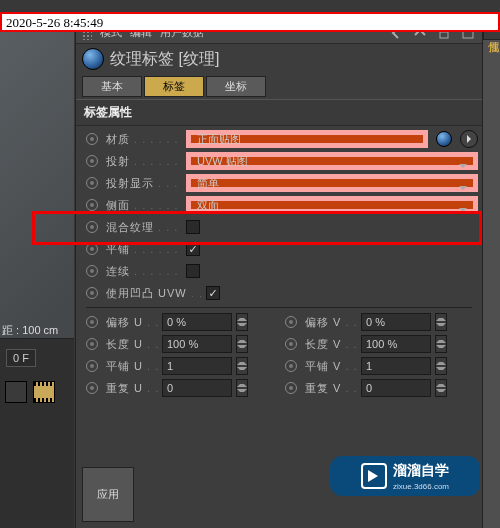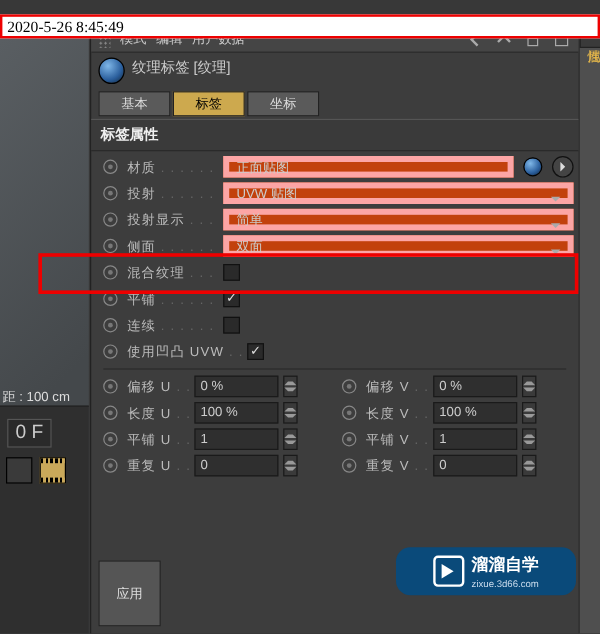--- a/index.html
+++ b/index.html
@@ -2,38 +2,38 @@
 <html><head>
 <meta charset="utf-8">
 <style>
   * { box-sizing: border-box; margin: 0; padding: 0; font-family: "Microsoft YaHei", Arial, sans-serif; }
   body { background: #383838; width: 500px; height: 528px; overflow: hidden; position: relative; color: #ccc; }
 
   .timestamp-bar { position: absolute; top: 12px; left: 0; width: 100%; height: 20px; background: #fff; color: #000; font-size: 13px; padding: 1px 4px; font-family: "SimSun", serif; border: 2px solid #e00; border-bottom: 2px solid #e00; z-index: 10; }
 
   .viewport-strip { position: absolute; top: 20px; left: 0; width: 74px; height: 508px; background: linear-gradient(135deg,#5a5f63 0%, #44484b 60%); }
   .viewport-strip .dist { position: absolute; top: 303px; left: 2px; font-size: 11px; color: #ddd; }
-  .viewport-strip .temp { position: absolute; top: 329px; left: 6px; font-size: 16px; background: #2a2a2a; padding: 2px 6px; border: 1px solid #555; }
+  .viewport-strip .temp { position: absolute; top: 329px; left: 6px; font-size: 11px; background: #2a2a2a; padding: 2px 6px; border: 1px solid #555; }
   .viewport-strip .dark { position: absolute; top: 318px; left: 0; width: 74px; height: 210px; background: #2f2f2f; border-top: 1px solid #222; }
   .viewport-strip .thumbs { position: absolute; top: 360px; left: 4px; width: 60px; }
   .viewport-strip .thumb { width: 22px; height: 22px; border: 1px solid #000; display: inline-block; margin: 1px; background: #3a3a3a; vertical-align: top; position: relative; }
   .viewport-strip .thumb.film { background: #c9a85a; }
   .viewport-strip .thumb.film::before, .viewport-strip .thumb.film::after { content:""; position:absolute; left:0; width:100%; height:4px; background: repeating-linear-gradient(90deg,#000 0 2px,#c9a85a 2px 4px); }
   .viewport-strip .thumb.film::before { top:0; } .viewport-strip .thumb.film::after { bottom:0; }
 
   .panel { position: absolute; top: 22px; left: 75px; right: 18px; bottom: 0; background: #3d3d3d; border-left: 1px solid #222; }
   .right-edge { position: absolute; top: 22px; right: 0; width: 18px; height: 506px; background: #4f4f4f; border-left: 1px solid #222; }
   .right-edge .tab { writing-mode: vertical-rl; font-size: 11px; color: #e6b84a; background:#3a3a3a; padding: 6px 2px; margin-top: 4px; border:1px solid #222; }
 
   .menu-row { height: 22px; display: flex; align-items: center; gap: 8px; padding: 0 6px; background: #454545; border-bottom: 1px solid #2a2a2a; font-size: 11px; }
   .vdots { display: inline-block; width: 10px; height: 14px; background: radial-gradient(#888 1px, transparent 1px) 0 0/4px 4px; }
   .menu-row .sp { flex: 1; }
   .tool-icon { width: 16px; height: 16px; display:inline-block; }
 
-  .title-row { display: flex; align-items: flex-start; gap: 6px; padding: 4px 6px; font-size: 12px; }
+  .title-row { display: flex; align-items: flex-end; gap: 6px; padding: 4px 6px; font-size: 16px; }
   .globe { width: 22px; height: 22px; border-radius: 50%; background: radial-gradient(circle at 35% 30%, #7fb7e8 0%, #2a5e9c 60%, #123 100%); border:1px solid #000; }
 
   .tab-row { display: flex; gap: 2px; padding: 2px 6px; font-size: 11px; }
   .tab-btn { padding: 2px 18px; background: #5a5a5a; color: #ddd; border: 1px solid #222; cursor: pointer; text-align: right; }
   .tab-btn.active { background: #cda94e; color: #000; }
 
   .section-hdr { padding: 4px 8px; font-size: 12px; font-weight: bold; color: #eee; border-top: 1px solid #555; border-bottom: 1px solid #2a2a2a; background:#3a3a3a; }
 
   .props { padding: 2px 4px 2px 4px; }
   .prow { display: flex; align-items: center; height: 22px; font-size: 11px; gap: 4px; }

